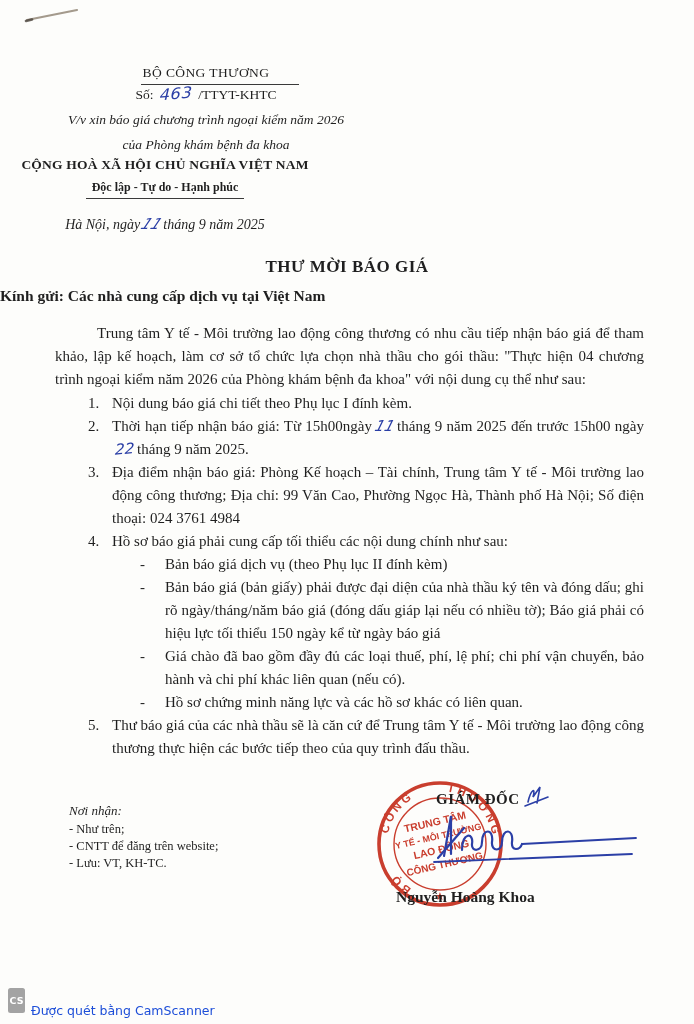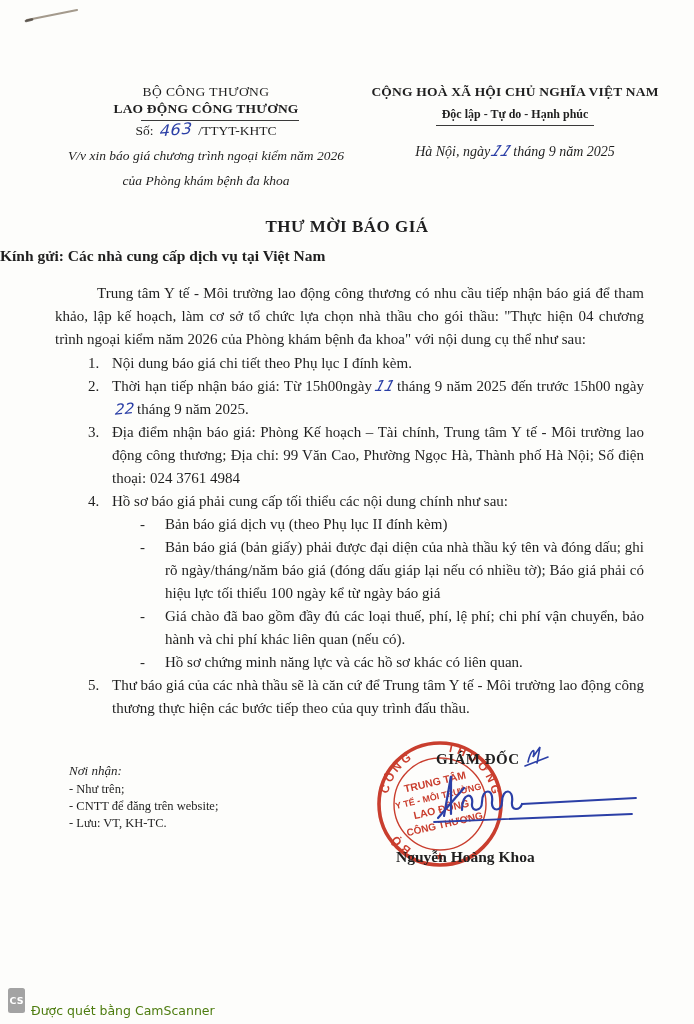--- a/index.html
+++ b/index.html
@@ -2,21 +2,21 @@
 <html><head>
 <meta charset="utf-8">
 <style>
   html,body{margin:0;padding:0;background:#e9e9e9;}
   .page{
     position:relative;width:694px;height:1024px;margin:0 auto;
     background:#fdfdfb;overflow:hidden;
     font-family:"Liberation Serif",serif;color:#1f1f1f;
   }
   
-  .header{display:flex;margin-top:84px;}
+  .header{display:flex;margin-top:65px;flex-direction:column;}
   .h-left{width:288px;margin-left:62px;text-align:center;}
   .h-right{width:330px;margin-left:0;text-align:center;}
   .parent-org{font-size:13.5px;letter-spacing:.4px;}
   .org-line{font-size:13.5px;font-weight:bold;letter-spacing:.2px;margin-top:4px;}
   .org-underline{width:158px;border-top:1.3px solid #3a3a3a;margin:3px auto 0;transform:translateX(14px);}
   .doc-no{font-size:13.5px;margin-top:1px;}
   .subject{font-size:13.5px;font-style:italic;line-height:25px;margin-top:4px;}
   .motto1{font-size:13.5px;font-weight:bold;letter-spacing:.2px;}
   .motto2-wrap{margin-top:4px;}
   .motto2{display:inline-block;font-size:12px;font-weight:bold;border-bottom:1.3px solid #3a3a3a;padding:0 6px 3px;text-align:right;}
@@ -52,38 +52,37 @@
   .giamdoc-row{position:absolute;left:76px;top:8px;white-space:nowrap;}
   .giamdoc{font-size:15px;font-weight:bold;letter-spacing:.5px;}
   .initials-svg{vertical-align:-4px;margin-left:2px;}
   .stamp-wrap{position:absolute;left:14px;top:2px;width:132px;height:132px;opacity:.93;}
   .sign-strokes{position:absolute;left:70px;top:34px;}
   .signer-name{position:absolute;left:36px;top:112px;width:230px;text-align:left;font-size:15.5px;font-weight:bold;}
   
   .pen-mark{position:absolute;left:22px;top:4px;}
   .footer{position:absolute;left:8px;bottom:6px;display:flex;align-items:center;gap:6px;font-family:"DejaVu Sans",sans-serif;}
   .cs-badge{width:17px;height:25px;background:#a3a3a3;border-radius:2.5px;color:#fff;font-size:9.5px;font-weight:bold;display:flex;align-items:center;justify-content:center;}
-  .cs-text{font-size:12.5px;color:#4d7c0f;margin-top:20px;}
+  .cs-text{font-size:12.5px;color:#1d4ed8;margin-top:20px;}
   svg{display:block;}
   .inline-svg{display:inline-block;}
 </style>
 </head>
 <body>
 
 <div class="page">
 
   <svg class="pen-mark" width="62" height="22" viewBox="0 0 62 22">
     <path d="M5,16 L55,6" stroke="#7d6f5d" stroke-width="2.2" fill="none" opacity="0.7" stroke-linecap="round"></path>
     <path d="M4,17 L10,15.5" stroke="#4a443c" stroke-width="2.6" fill="none" opacity="0.8" stroke-linecap="round"></path>
   </svg>
 
   <div class="header">
     <div class="h-left">
       <div class="parent-org">BỘ CÔNG THƯƠNG</div>
-      <div class="org-line" style="margin-top:1px">LAO ĐỘNG CÔNG THƯƠNG</div>
       <div class="org-underline"></div>
       <div class="doc-no">
         <span>Số:</span>
         <span class="hand hand-docno">463</span>
         <span>/TTYT-KHTC</span>
       </div>
       <div class="subject">V/v xin báo giá chương trình ngoại kiểm năm 2026 của Phòng khám bệnh đa khoa</div>
     </div>
     <div class="h-right">
       <div class="motto1">CỘNG HOÀ XÃ HỘI CHỦ NGHĨA VIỆT NAM</div>
@@ -124,21 +123,21 @@
         <span class="li-num">4.</span>
         <div class="li-text">
           <span>Hồ sơ báo giá phải cung cấp tối thiểu các nội dung chính như sau:</span>
           <div class="sublist">
             <div class="sub-li">
               <span class="sub-marker">-</span>
               <div class="sub-text">Bản báo giá dịch vụ (theo Phụ lục II đính kèm)</div>
             </div>
             <div class="sub-li">
               <span class="sub-marker">-</span>
-              <div class="sub-text">Bản báo giá (bản giấy) phải được đại diện của nhà thầu ký tên và đóng dấu; ghi rõ ngày/tháng/năm báo giá (đóng dấu giáp lại nếu có nhiều tờ); Báo giá phải có hiệu lực tối thiểu 100 ngày kể từ ngày báo giá</div>
+              <div class="sub-text">Bản báo giá (bản giấy) phải được đại diện của nhà thầu ký tên và đóng dấu; ghi rõ ngày/tháng/năm báo giá (đóng dấu giáp lại nếu có nhiều tờ); Báo giá phải có hiệu lực tối thiểu 150 ngày kể từ ngày báo giá</div>
             </div>
             <div class="sub-li">
               <span class="sub-marker">-</span>
               <div class="sub-text">Giá chào đã bao gồm đầy đủ các loại thuế, phí, lệ phí; chi phí vận chuyển, bảo hành và chi phí khác liên quan (nếu có).</div>
             </div>
             <div class="sub-li">
               <span class="sub-marker">-</span>
               <div class="sub-text">Hồ sơ chứng minh năng lực và các hồ sơ khác có liên quan.</div>
             </div>
           </div>

